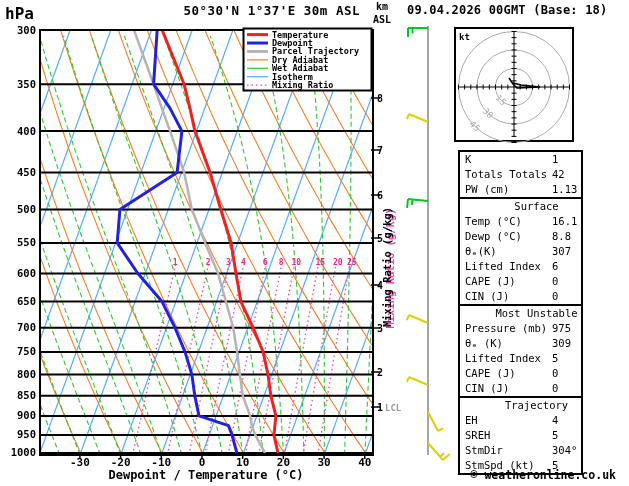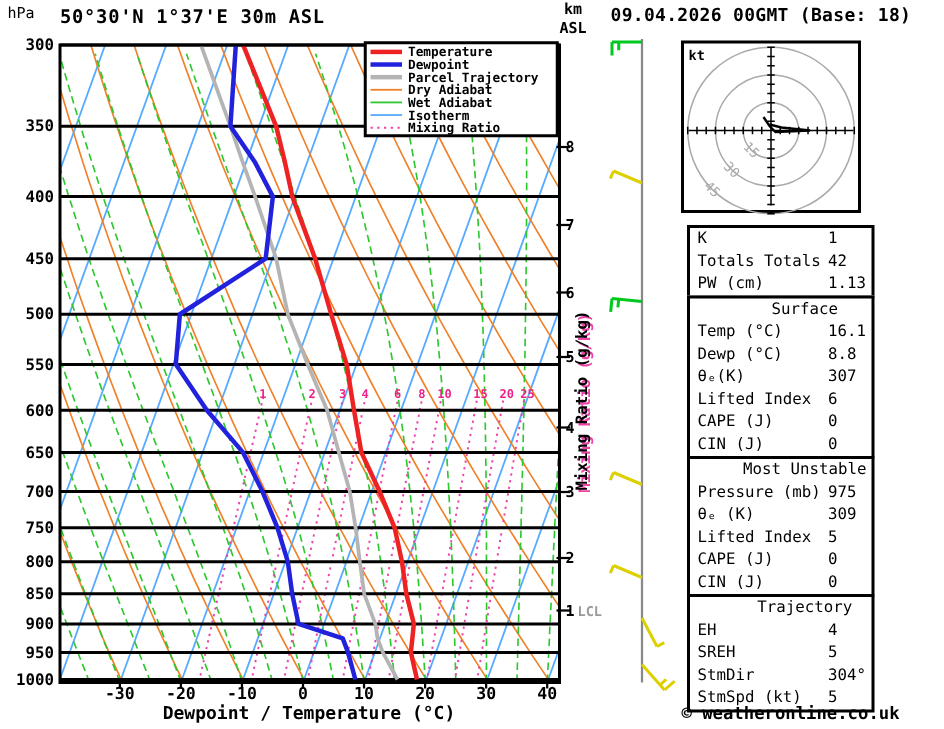--- a/index.html
+++ b/index.html
@@ -1,25 +1,25 @@
 <!DOCTYPE html>
 <html><head>
 <meta charset="utf-8">
 <style>
   html,body{margin:0;padding:0;background:#fff;}
   .stage{position:relative;width:629px;height:486px;background:#fff;overflow:hidden;
          font-family:"DejaVu Sans Mono",monospace;color:#000;}
   .abs{position:absolute;white-space:nowrap;}
-  .t-hpa{left:5px;top:4px;font-size:10px;font-weight:normal;}
-  .t-left{left:40px;top:3px;width:320px;text-align:left;font-size:12.5px;font-weight:bold;letter-spacing:.5px;}
+  .t-hpa{left:5px;top:4px;font-size:16px;font-weight:bold;}
+  .t-left{left:40px;top:3px;width:320px;text-align:right;font-size:12.5px;font-weight:bold;letter-spacing:.5px;}
   .t-km{left:376px;top:1px;font-size:10px;font-weight:bold;}
   .t-asl{left:373px;top:14px;font-size:10px;font-weight:bold;}
   .t-right{left:407px;top:3px;font-size:12px;font-weight:bold;letter-spacing:.2px;}
   .x-label{left:75px;top:468px;width:262px;text-align:center;font-size:12px;font-weight:bold;}
-  .footer{left:438px;top:468px;width:178px;text-align:center;font-size:11.5px;font-weight:bold;}
+  .footer{left:438px;top:468px;width:178px;text-align:right;font-size:11.5px;font-weight:bold;}
   #chart{position:absolute;left:0;top:0;}
   .datatable{position:absolute;left:458px;top:150px;width:125px;font-size:10.5px;line-height:15px;}
   .sec{border:2px solid #000;background:#fff;}
   .sec + .sec{margin-top:-2px;}
   .hrow{text-align:center;height:15px;overflow:hidden;margin-left:32px;}
   .drow{position:relative;height:15px;padding-left:5px;overflow:hidden;}
   .dval{position:absolute;left:92px;top:0;}
   svg text{font-family:"DejaVu Sans Mono",monospace;}
 </style>
 </head>

